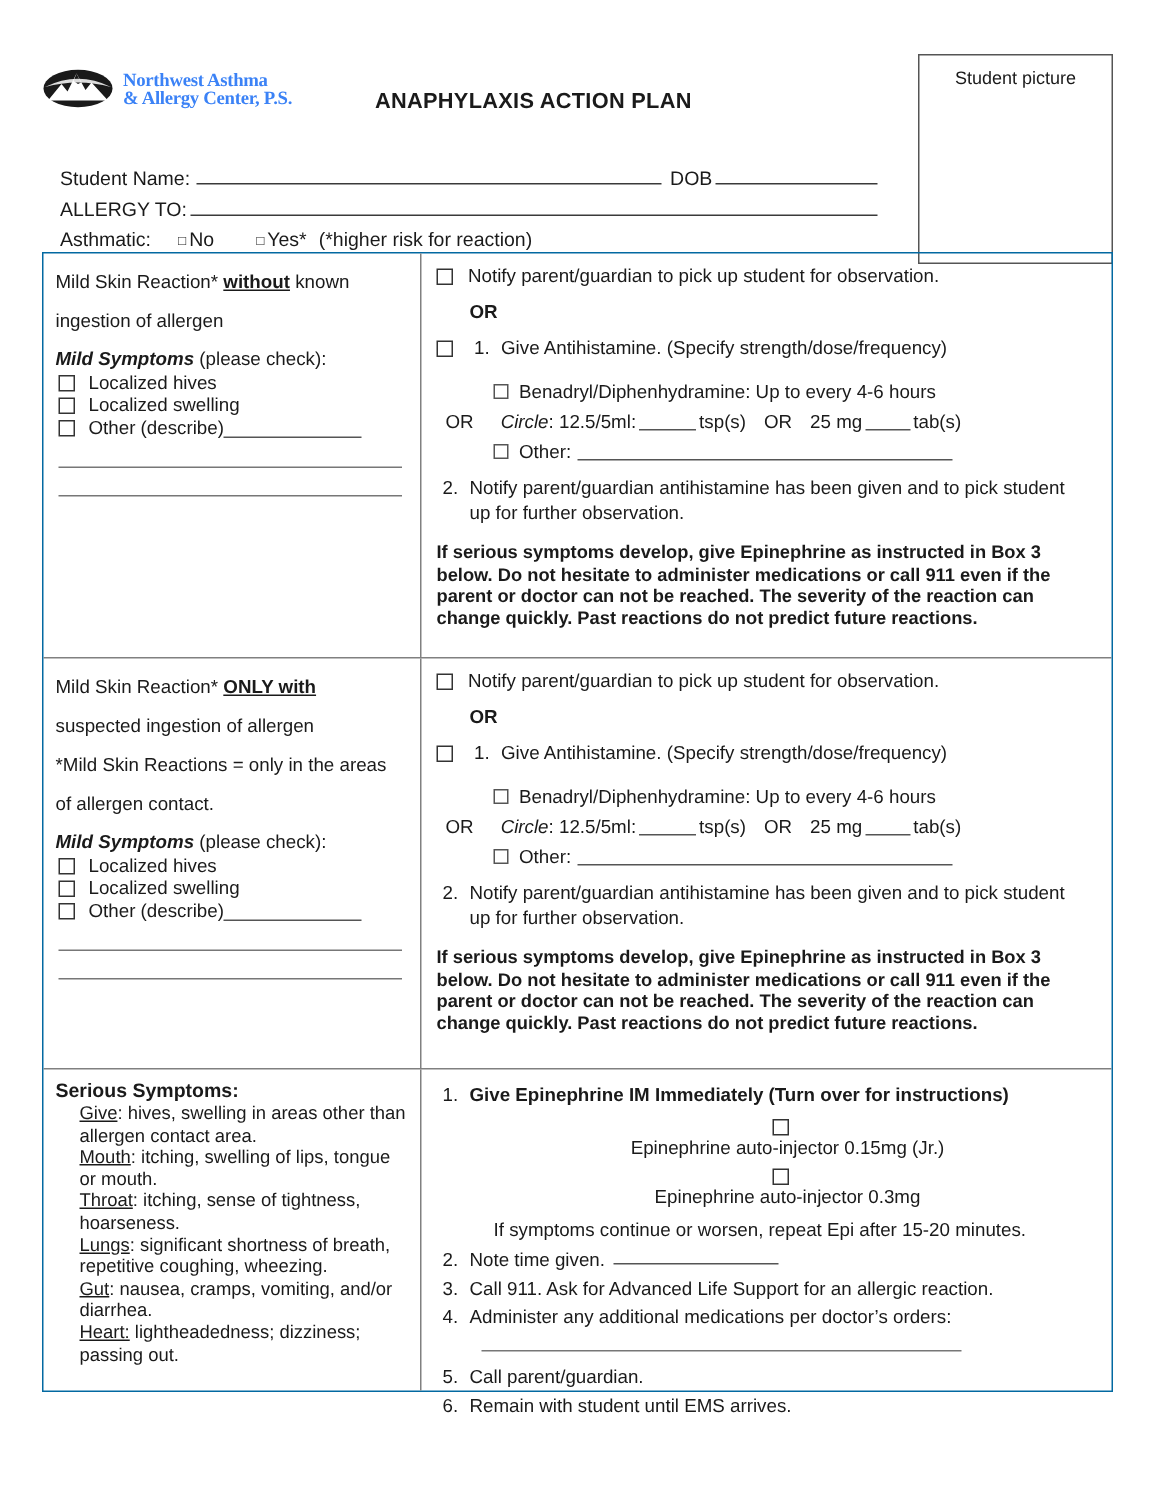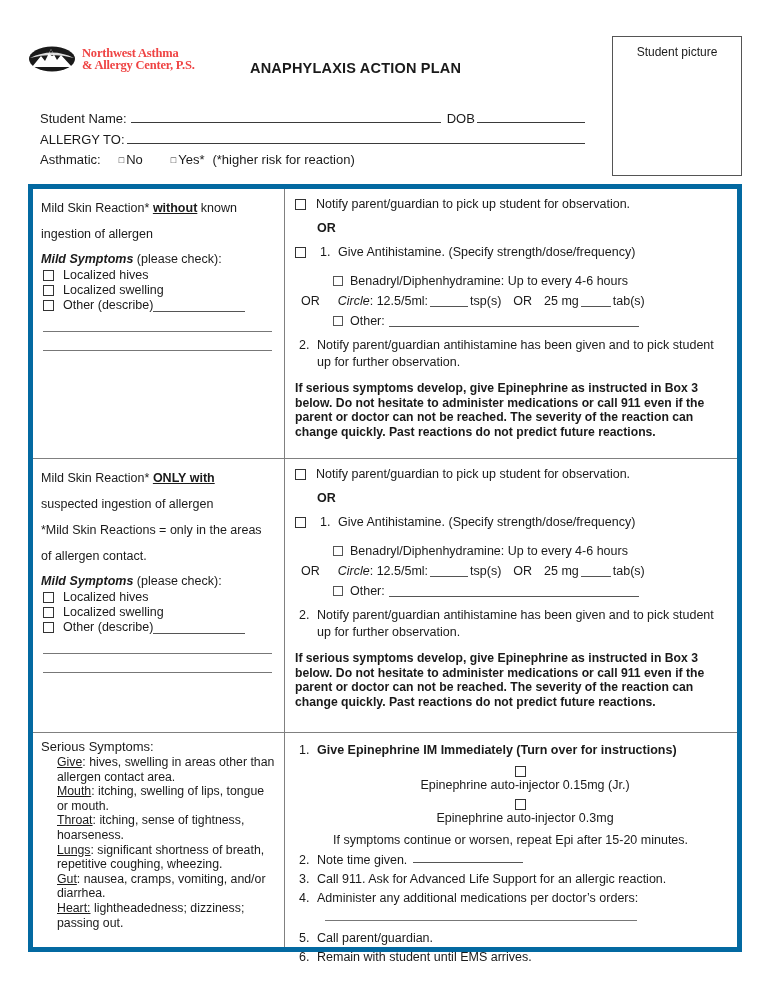--- a/index.html
+++ b/index.html
@@ -41,21 +41,21 @@
     width: 48px;
     height: 30px;
     flex: none;
   }
   .logo-text {
     margin-left: 6px;
     font-family: "Liberation Serif", serif;
     font-weight: bold;
     font-size: 12.5px;
     line-height: 12.5px;
-    color: #ef4444;
+    color: #3b82f6;
     letter-spacing: -0.2px;
     white-space: nowrap;
   }
   .logo-text span { display: block; }
 
   .doc-title {
     position: absolute;
     left: 222px;
     top: 24px;
     font-size: 14.5px;
@@ -108,23 +108,23 @@
     font-size: 9px;
     position: relative;
     top: -1px;
     margin-right: 2px;
   }
 
   
   .table {
     position: absolute;
     left: 28px;
-    top: 184px;
+    top: 168px;
     width: 714px;
-    border: 5px solid #0369a1;
+    border: 1px solid #0369a1;
     box-sizing: border-box;
   }
   .trow {
     display: flex;
     border-bottom: 1px solid #808080;
     box-sizing: border-box;
   }
   .trow:last-child { border-bottom: none; }
   .cell-left {
     width: 252px;
@@ -219,21 +219,21 @@
     box-sizing: border-box;
   }
   .warn {
     font-weight: bold;
     font-size: 12.2px;
     line-height: 14.5px;
     margin-top: 10px;
   }
 
   
-  .ss-title { font-weight: normal; font-size: 13px; }
+  .ss-title { font-weight: bold; font-size: 13px; }
   .ss-list {
     margin: 1px 0 0 16px;
     line-height: 14.6px;
     font-size: 12.3px;
   }
   .ss-list .u { text-decoration: underline; }
 
   
   .epi-head { font-weight: bold; }
   .epi-opt {

